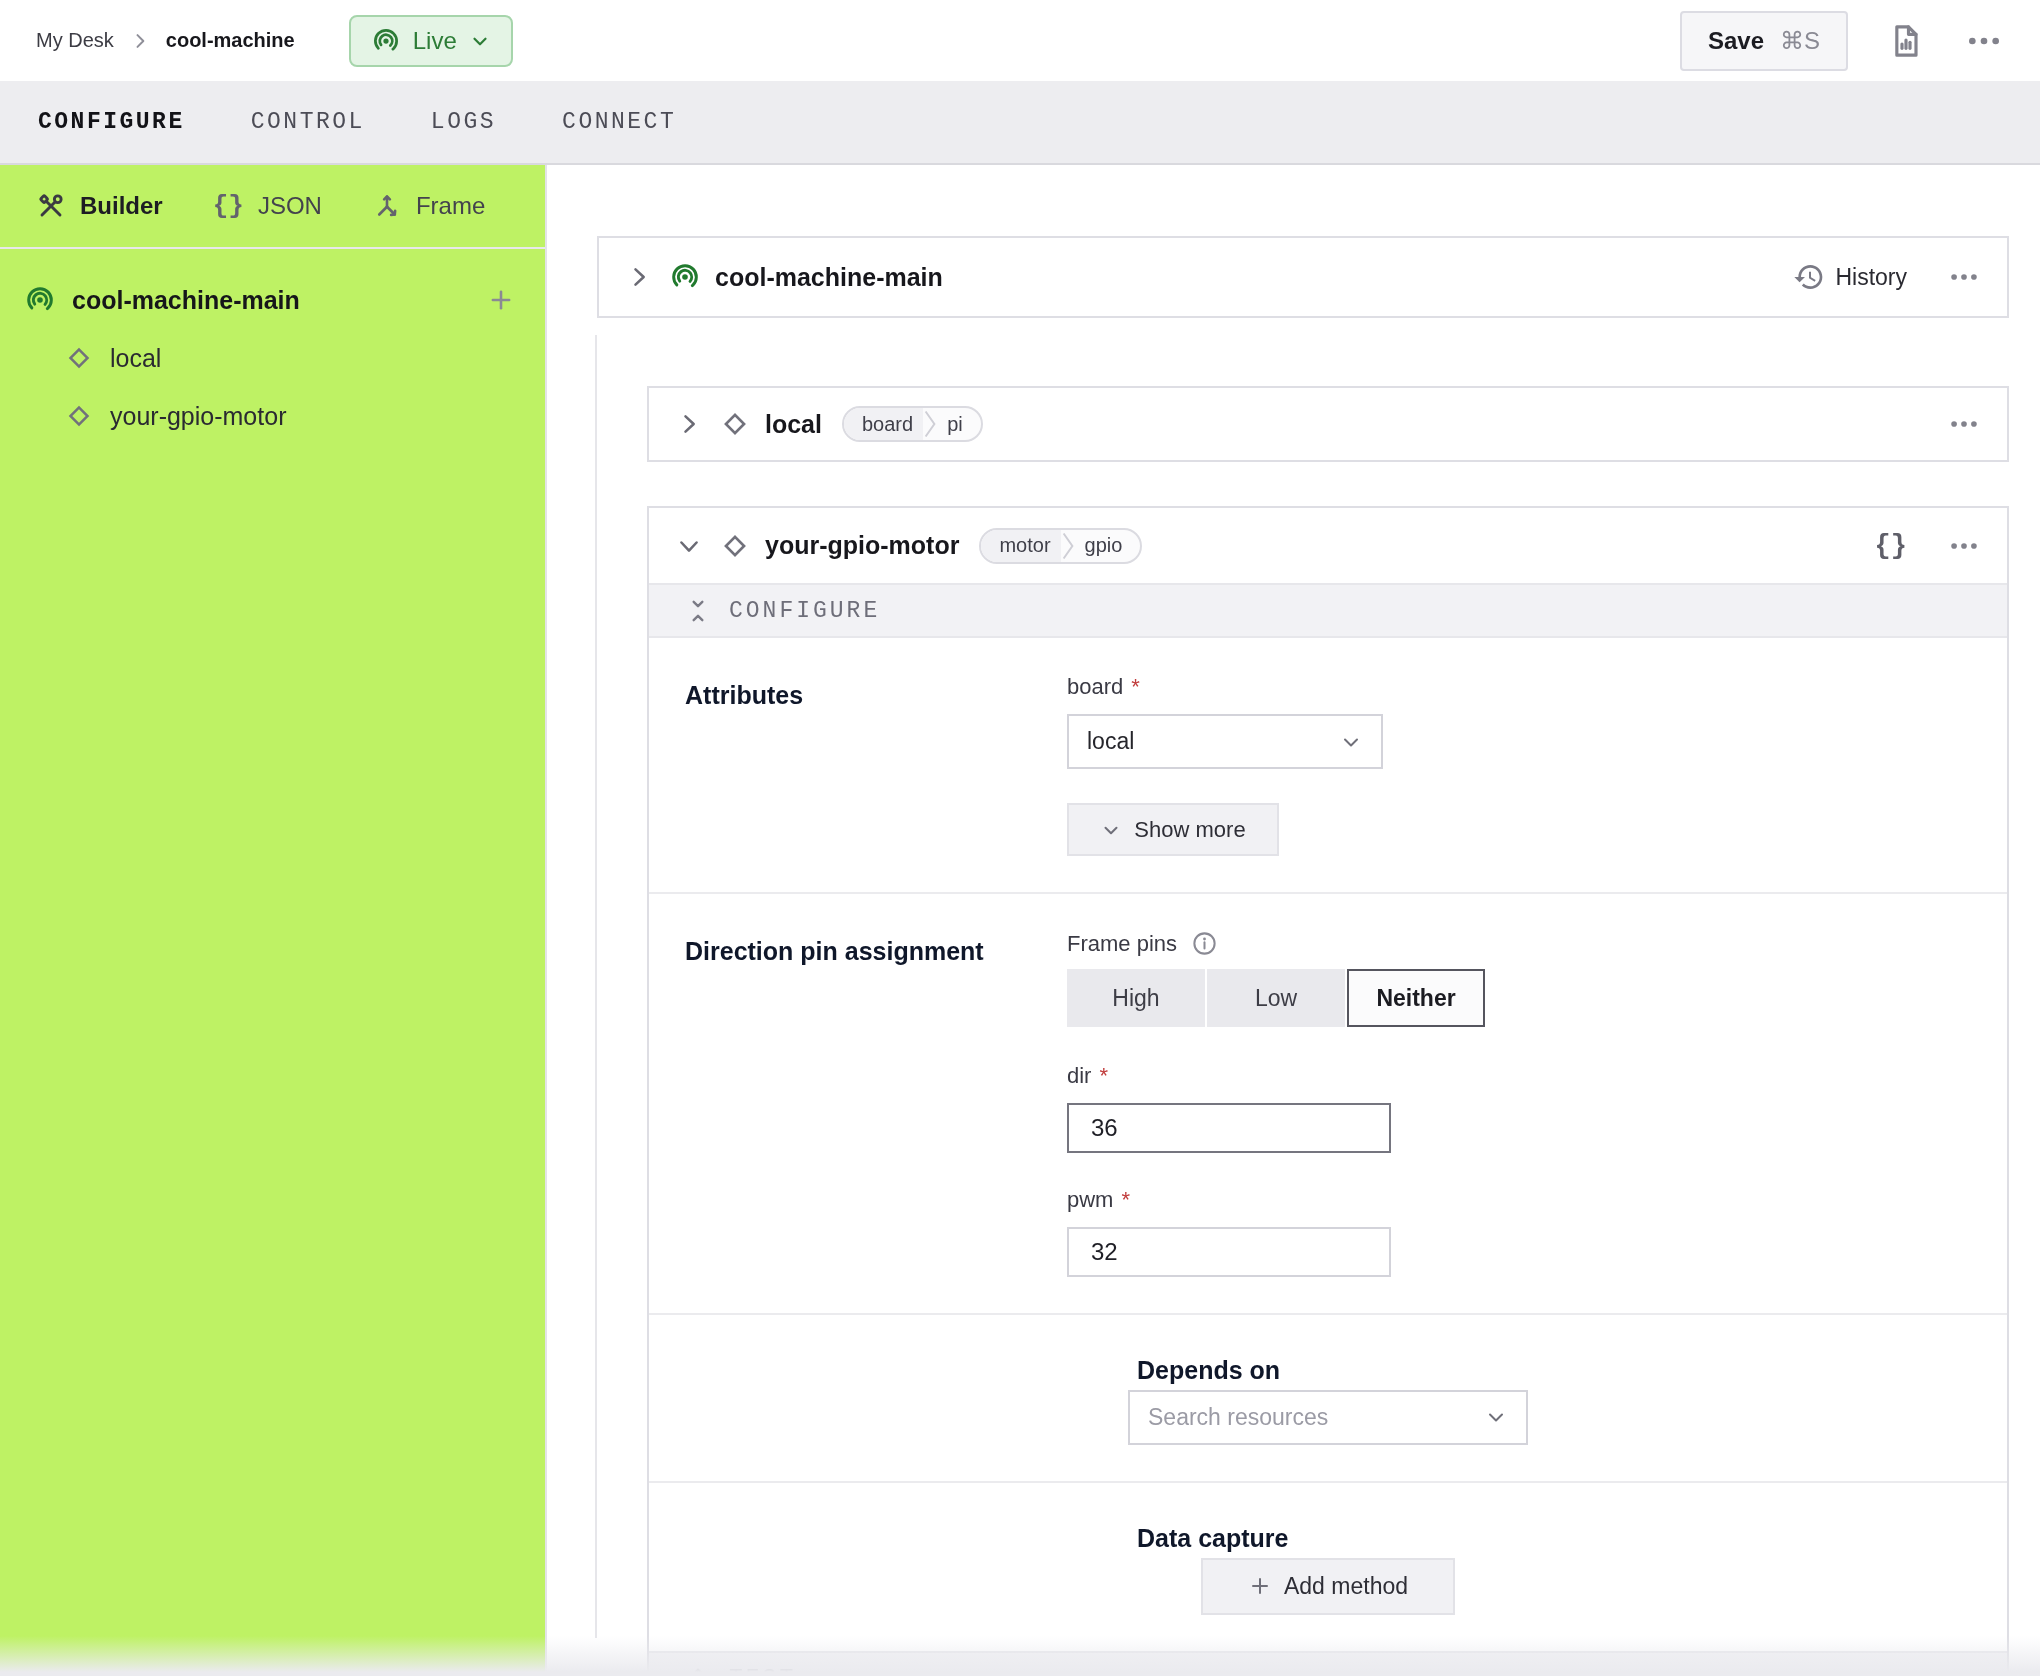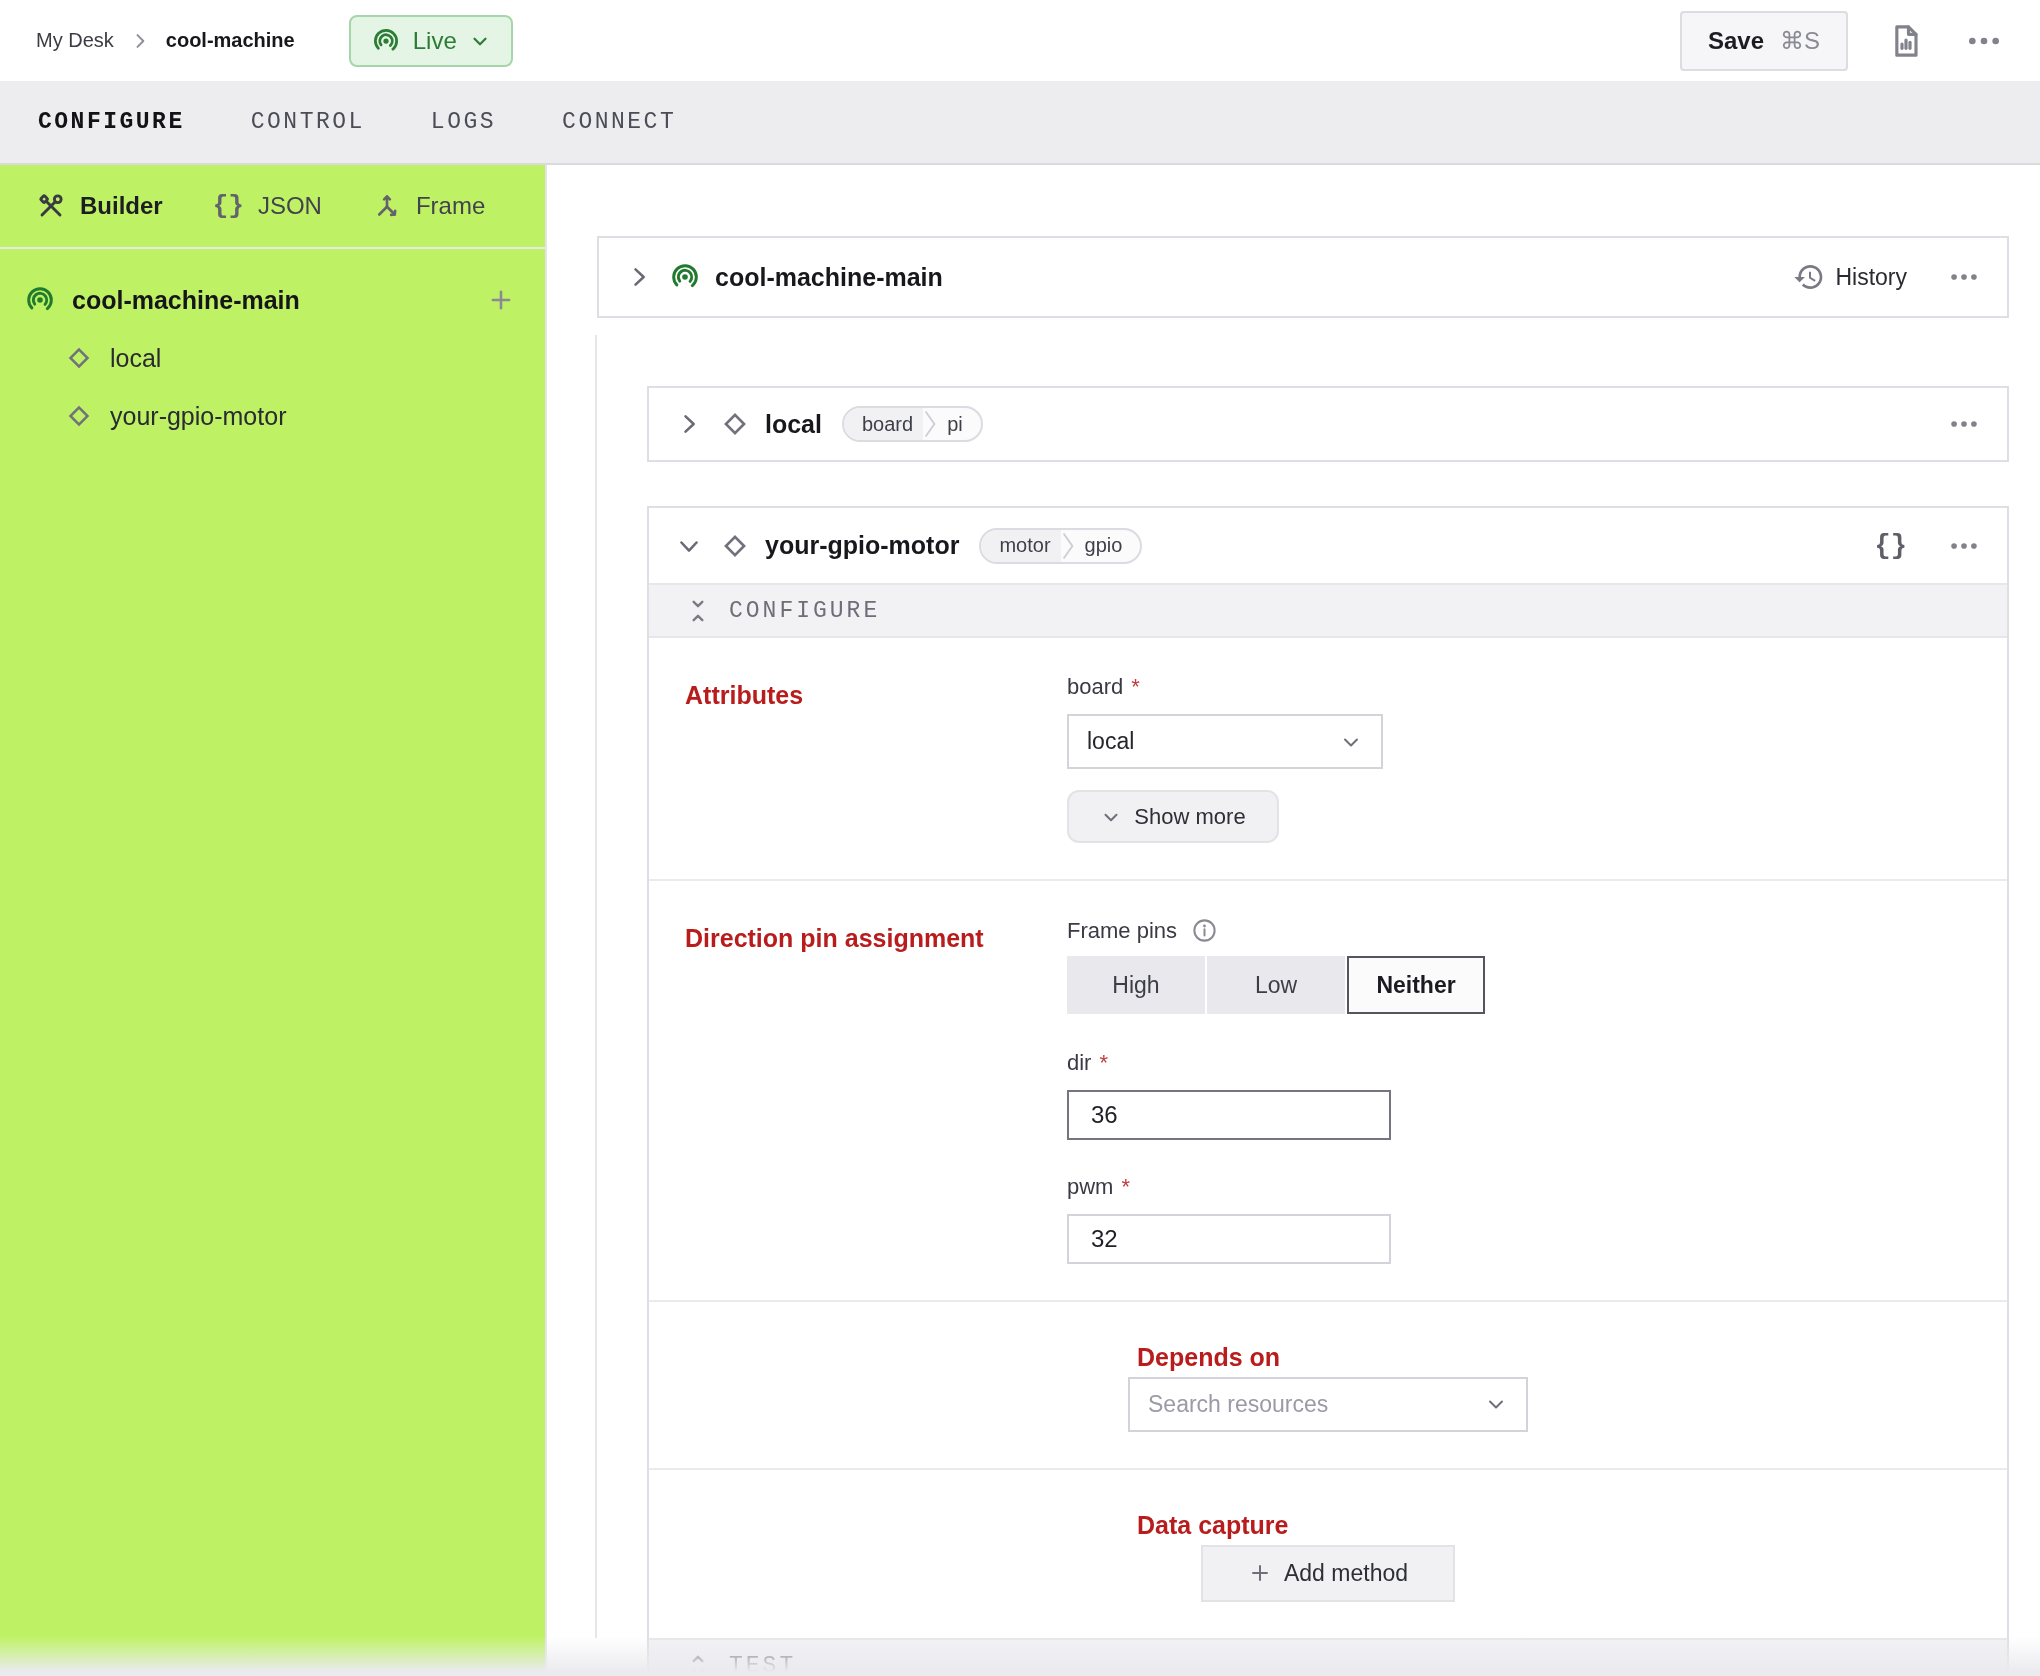--- a/index.html
+++ b/index.html
@@ -87,36 +87,36 @@
   .pill-sep { display:flex; align-items:center; color:#cfcfd6; }
   .pill-right { padding:0 18px 0 10px; height:100%; display:flex; align-items:center; }
 
   .section-bar { height:55px; background:#f2f2f5; border-top:2px solid #e7e7eb; border-bottom:2px solid #e7e7eb; display:flex; align-items:center; padding:0 36px; cursor:pointer; }
   .section-bar .s-icon { color:#7b7b86; display:flex; margin-right:18px; }
   .section-bar .s-label { font-family:"Liberation Mono","DejaVu Sans Mono",monospace; font-size:23px; letter-spacing:3px; color:#6e6e79; }
   .section-bar.bottom { border-bottom:none; }
 
   .form-row { display:flex; padding:36px 36px; }
   .form-row + .form-row { border-top:2px solid #ebebee; }
-  .row-label { width:382px; flex-shrink:0; font-size:25px; font-weight:bold; color:#b91c1c; line-height:1.55; padding-top:2px; }
+  .row-label { width:382px; flex-shrink:0; font-size:25px; font-weight:bold; color:#0f172a; line-height:1.55; padding-top:2px; }
   .row-label span { display:inline-block; max-width:300px; }
   .fields { flex:1; }
 
   .field-label { display:flex; align-items:center; gap:8px; font-size:22px; color:#3a3a44; margin-bottom:14px; }
   .req { color:#c13d3d; font-size:22px; }
   .info-icon { color:#8a8a94; display:flex; margin-left:6px; cursor:pointer; }
 
   .select { width:316px; height:55px; border:2px solid #d3d3da; display:flex; align-items:center; padding:0 18px; font-size:23px; color:#26262c; cursor:pointer; background:#fff; }
   .select .sel-text { flex:1; }
   .select .sel-chev { color:#6f6f79; display:flex; }
   .select.wide { width:400px; }
   .placeholder { color:#9b9ba5; }
 
   .soft-btn { background:#f1f1f4; border:2px solid #e2e2e7; display:flex; align-items:center; justify-content:center; gap:12px; font-size:22px; color:#2e2e36; cursor:pointer; }
-  .show-more { margin-top:21px; width:212px; height:53px;border-radius:12px; }
+  .show-more { margin-top:34px; width:212px; height:53px; }
   .add-method { width:254px; height:57px; font-size:23px; }
   .soft-btn .b-icon { color:#6f6f79; display:flex; }
 
   .pin-groups { display:flex; }
   .pin-group .field-label { margin-bottom:12px; }
   .pin-group:first-child { width:478px; flex-shrink:0; }
   .toggle { display:flex; height:58px; gap:2px; }
   .toggle .seg {
     display:flex; align-items:center; justify-content:center;
     background:#e9e9ed; border:2px solid #e9e9ed; font-size:23px; color:#3d3d46; cursor:pointer;

